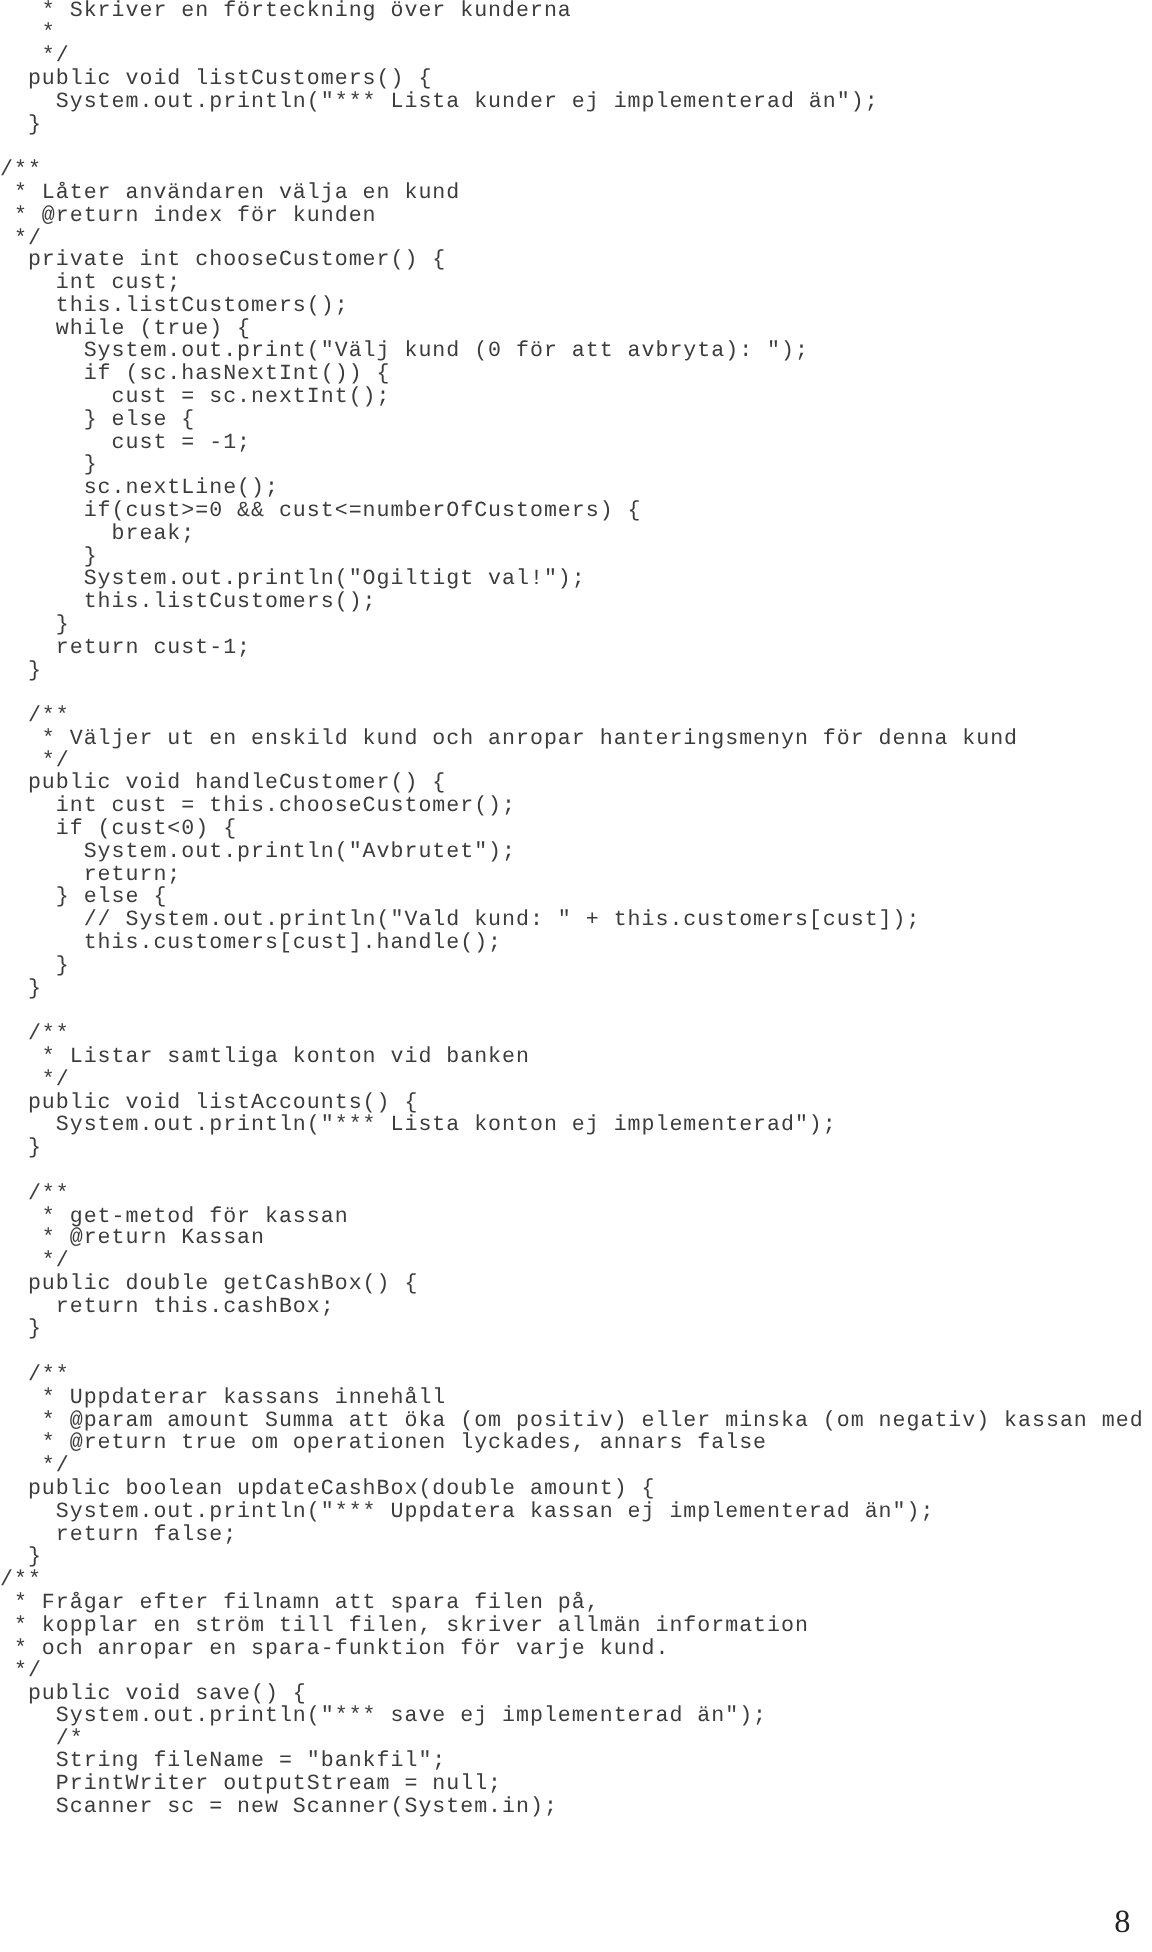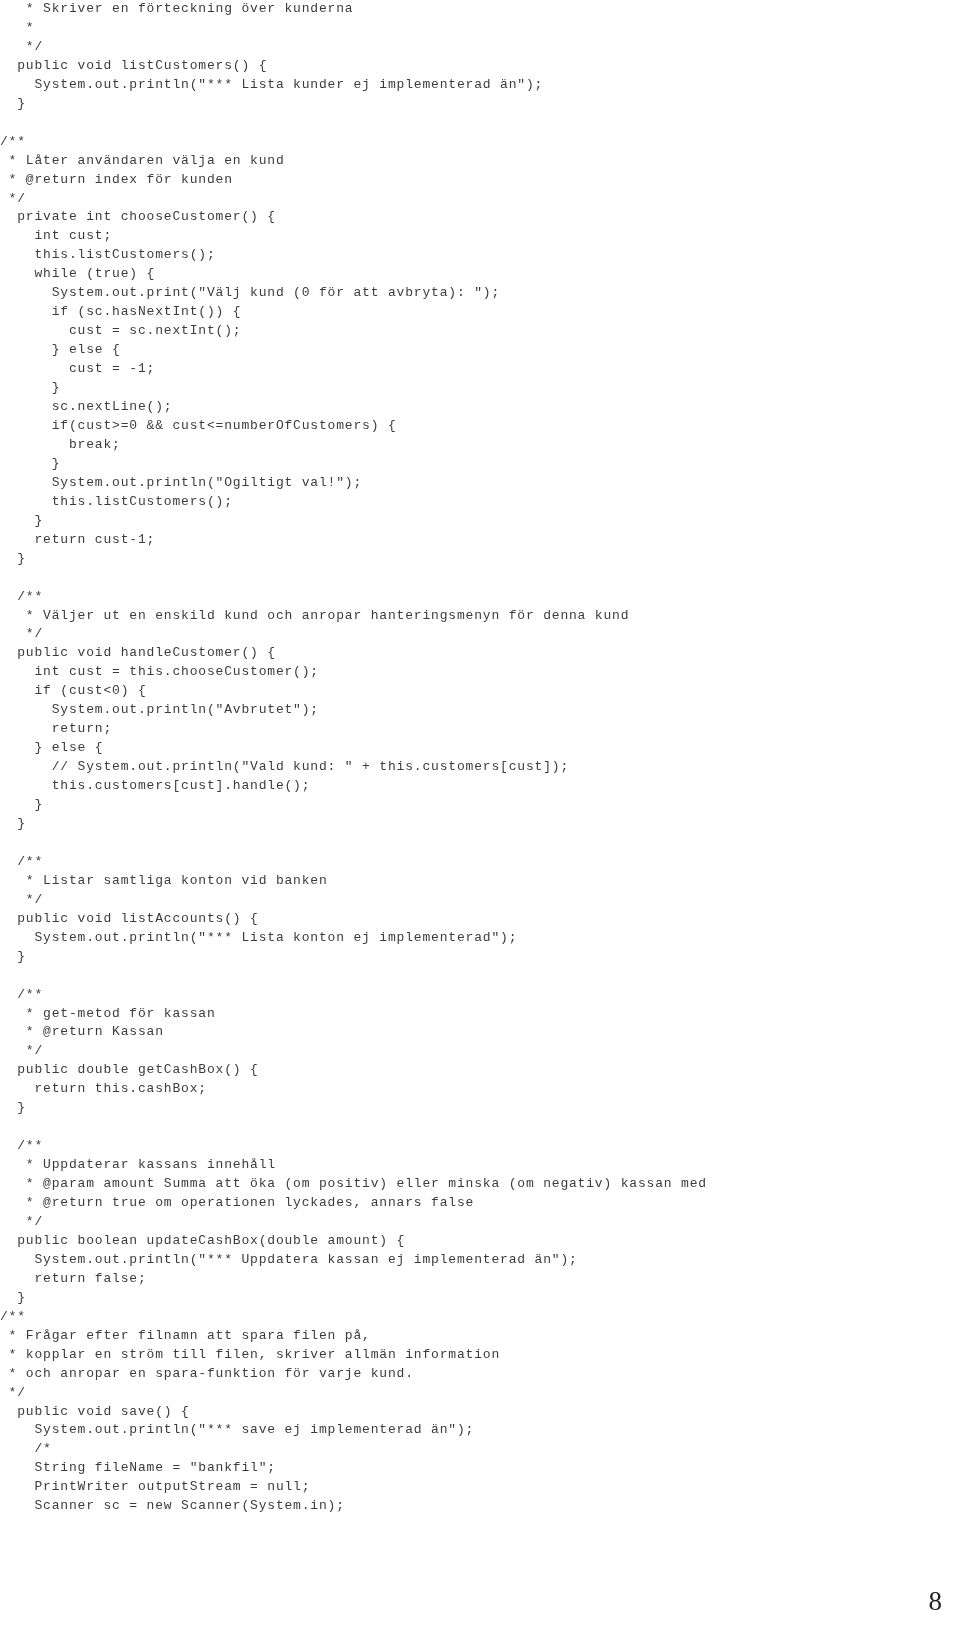--- a/index.html
+++ b/index.html
@@ -21,21 +21,21 @@
     width: 960px;
     height: 1627px;
     background: #ffffff;
   }
   #code-listing {
     position: absolute;
     left: 0px;
     top: 0px;
     width: 960px;
     font-family: "Liberation Mono", "DejaVu Sans Mono", monospace;
-    font-size: 13px;
+    font-size: 18px;
     line-height: 18.95px;
     letter-spacing: 0.82px;
     color: #3c3c3c;
     white-space: pre;
     -webkit-font-smoothing: antialiased;
   }
   .code-line {
     display: block;
     white-space: pre;
     min-height: 18.95px;

